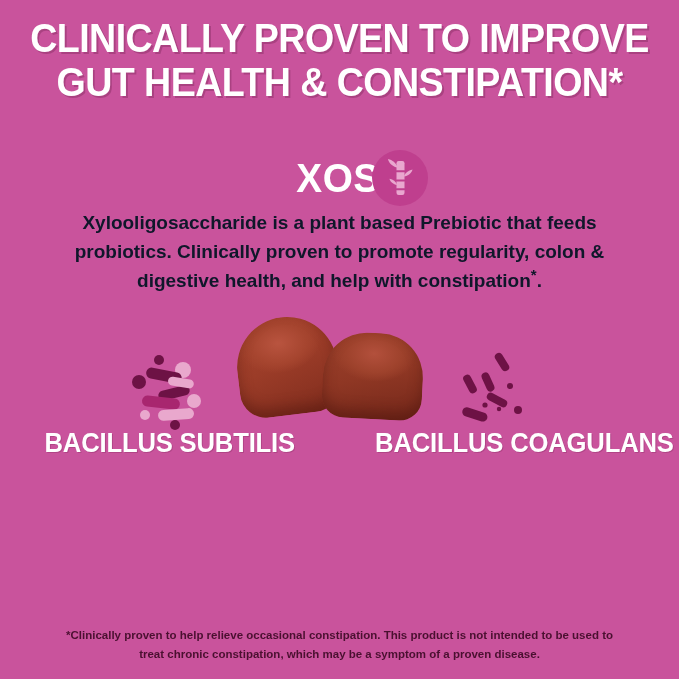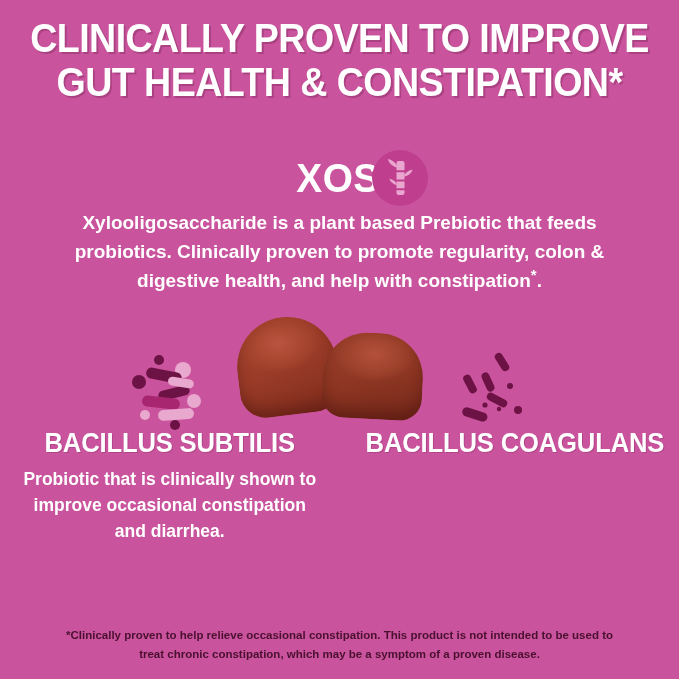--- a/index.html
+++ b/index.html
@@ -77,21 +77,21 @@
     height: 56px;
   }
 
   
   .xos-desc {
     position: absolute;
     top: 208px;
     left: 50px;
     width: 579px;
     text-align: center;
-    color: #ffffff;
+    color: #0f172a;
     font-size: 19px;
     line-height: 29px;
     font-weight: bold;
   }
   .xos-desc .star {
     font-size: 15px;
     vertical-align: super;
     line-height: 0;
   }
 
@@ -152,21 +152,21 @@
   .columns {
     position: absolute;
     top: 428px;
     left: 0;
     width: 679px;
     display: flex;
   }
   .col {
     width: 339.5px;
     text-align: center;
-    padding: 0 18px;
+    padding: 0 28px;
     box-sizing: border-box;
   }
   .col-title {
     color: #ffffff;
     font-weight: bold;
     font-size: 27px;
     line-height: 31px;
     letter-spacing: -0.2px;
     transform: scaleX(0.95);
     white-space: nowrap;
@@ -251,21 +251,20 @@
     <rect x="14" y="58" width="26" height="9" rx="4.5" fill="#6d1245" transform="rotate(18 27 62)"></rect>
     <circle cx="62" cy="34" r="3" fill="#6d1245"></circle>
     <circle cx="70" cy="58" r="4" fill="#6d1245"></circle>
     <circle cx="37" cy="53" r="2.6" fill="#6d1245"></circle>
     <circle cx="51" cy="57" r="2.2" fill="#6d1245"></circle>
   </svg>
 
   <div class="columns">
     <div class="col">
       <div class="col-title">BACILLUS SUBTILIS</div>
-      <div class="col-text">Probiotic that is clinically shown to improve occasional constipation and diarrhea.</div>
     </div>
     <div class="col">
       <div class="col-title">BACILLUS COAGULANS</div>
     </div>
   </div>
 
   <div class="disclaimer">
     <span>*Clinically proven to help relieve occasional constipation. This product is not intended to be used to treat chronic</span>
     <span>constipation, which may be a symptom of a proven disease.</span>
   </div>

